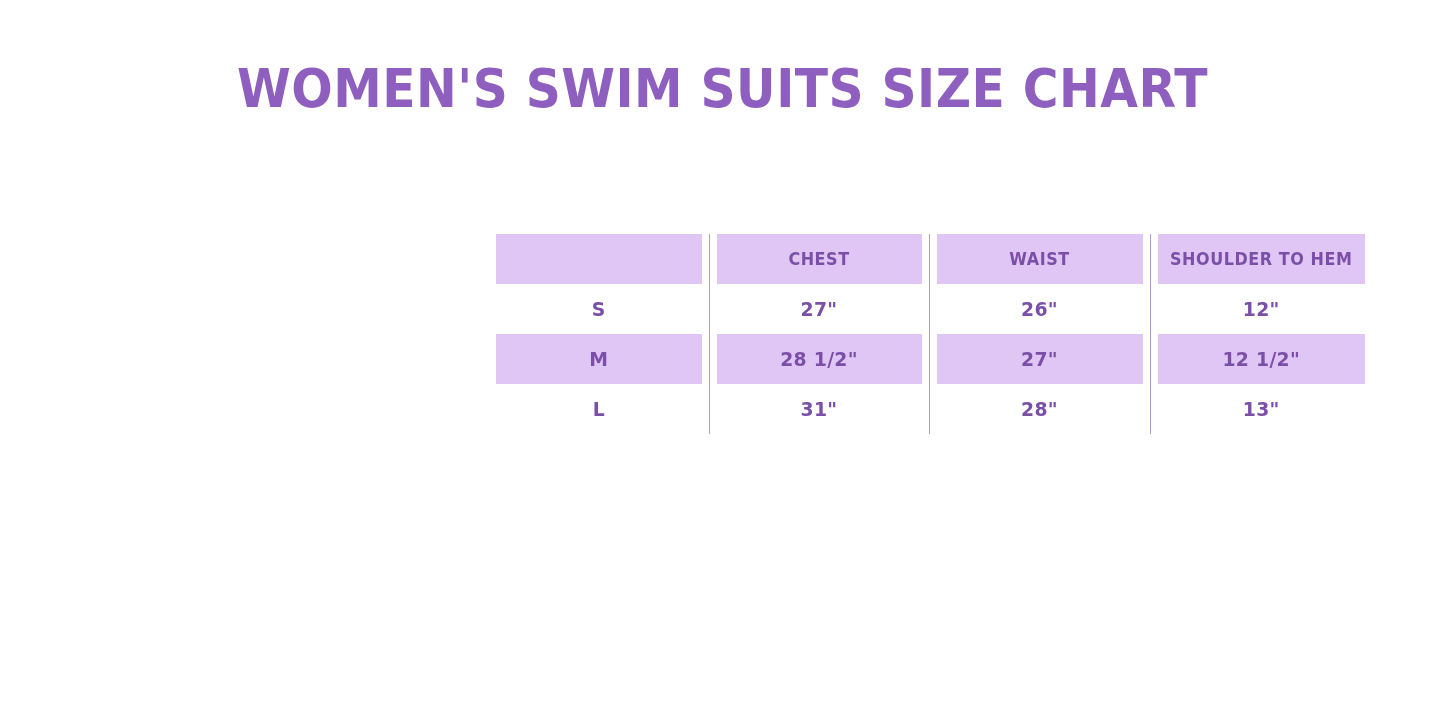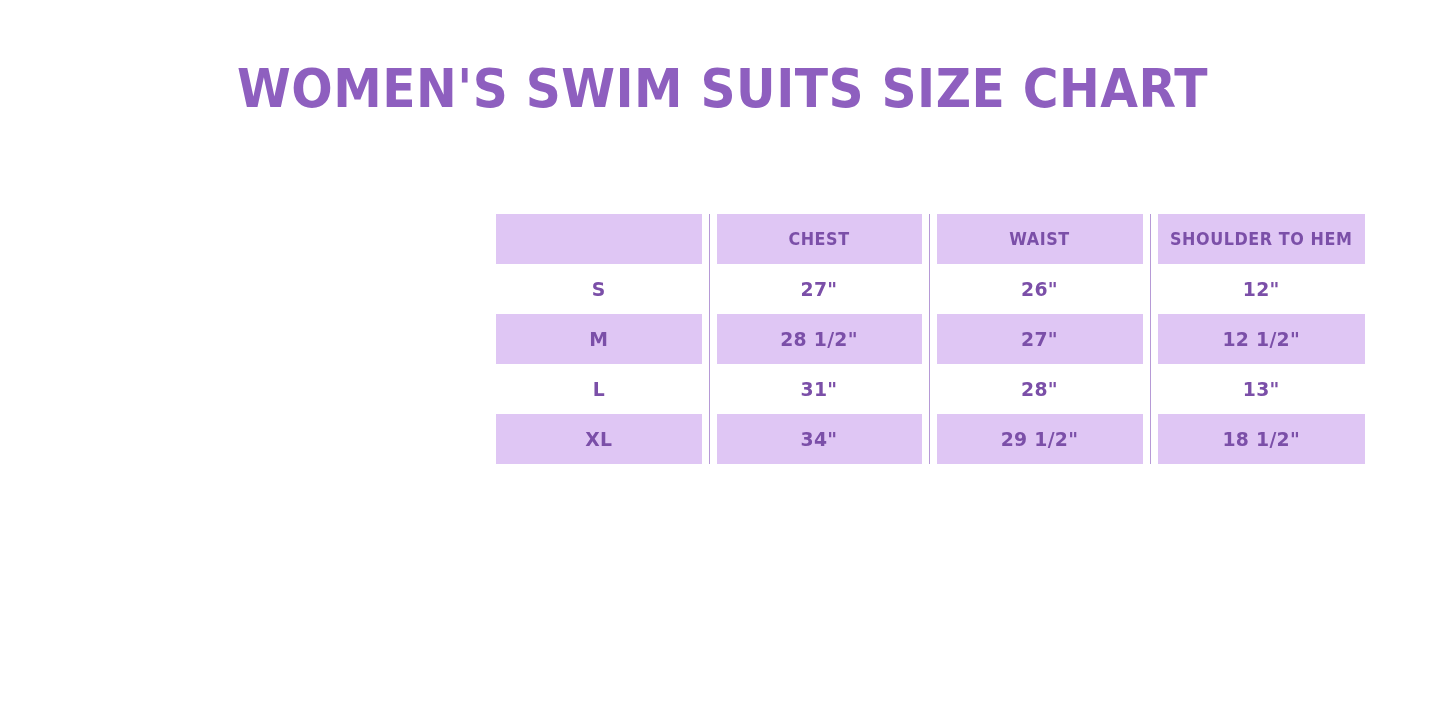--- a/index.html
+++ b/index.html
@@ -44,20 +44,21 @@
     position: absolute;
     left: 489px;
     top: 214px;
     width: 883px;
   }
 
   table.size-chart {
     border-collapse: collapse;
     width: 883px;
     table-layout: fixed;
+    margin-top: 20px;
   }
 
   table.size-chart col.c-size  { width: 220px; }
   table.size-chart col.c-chest { width: 220px; }
   table.size-chart col.c-waist { width: 221px; }
   table.size-chart col.c-hem   { width: 222px; }
 
   table.size-chart tr {
     height: 50px;
   }
@@ -152,23 +153,17 @@
           <td>28 1/2"</td>
           <td>27"</td>
           <td>12 1/2"</td>
         </tr>
         <tr class="plain">
           <td>L</td>
           <td>31"</td>
           <td>28"</td>
           <td>13"</td>
         </tr>
-        <tr class="band">
-          <td>XL</td>
-          <td>34"</td>
-          <td>29 1/2"</td>
-          <td>18 1/2"</td>
-        </tr>
       </tbody>
     </table>
   </div>
 
 </div>
 
 </body></html>

